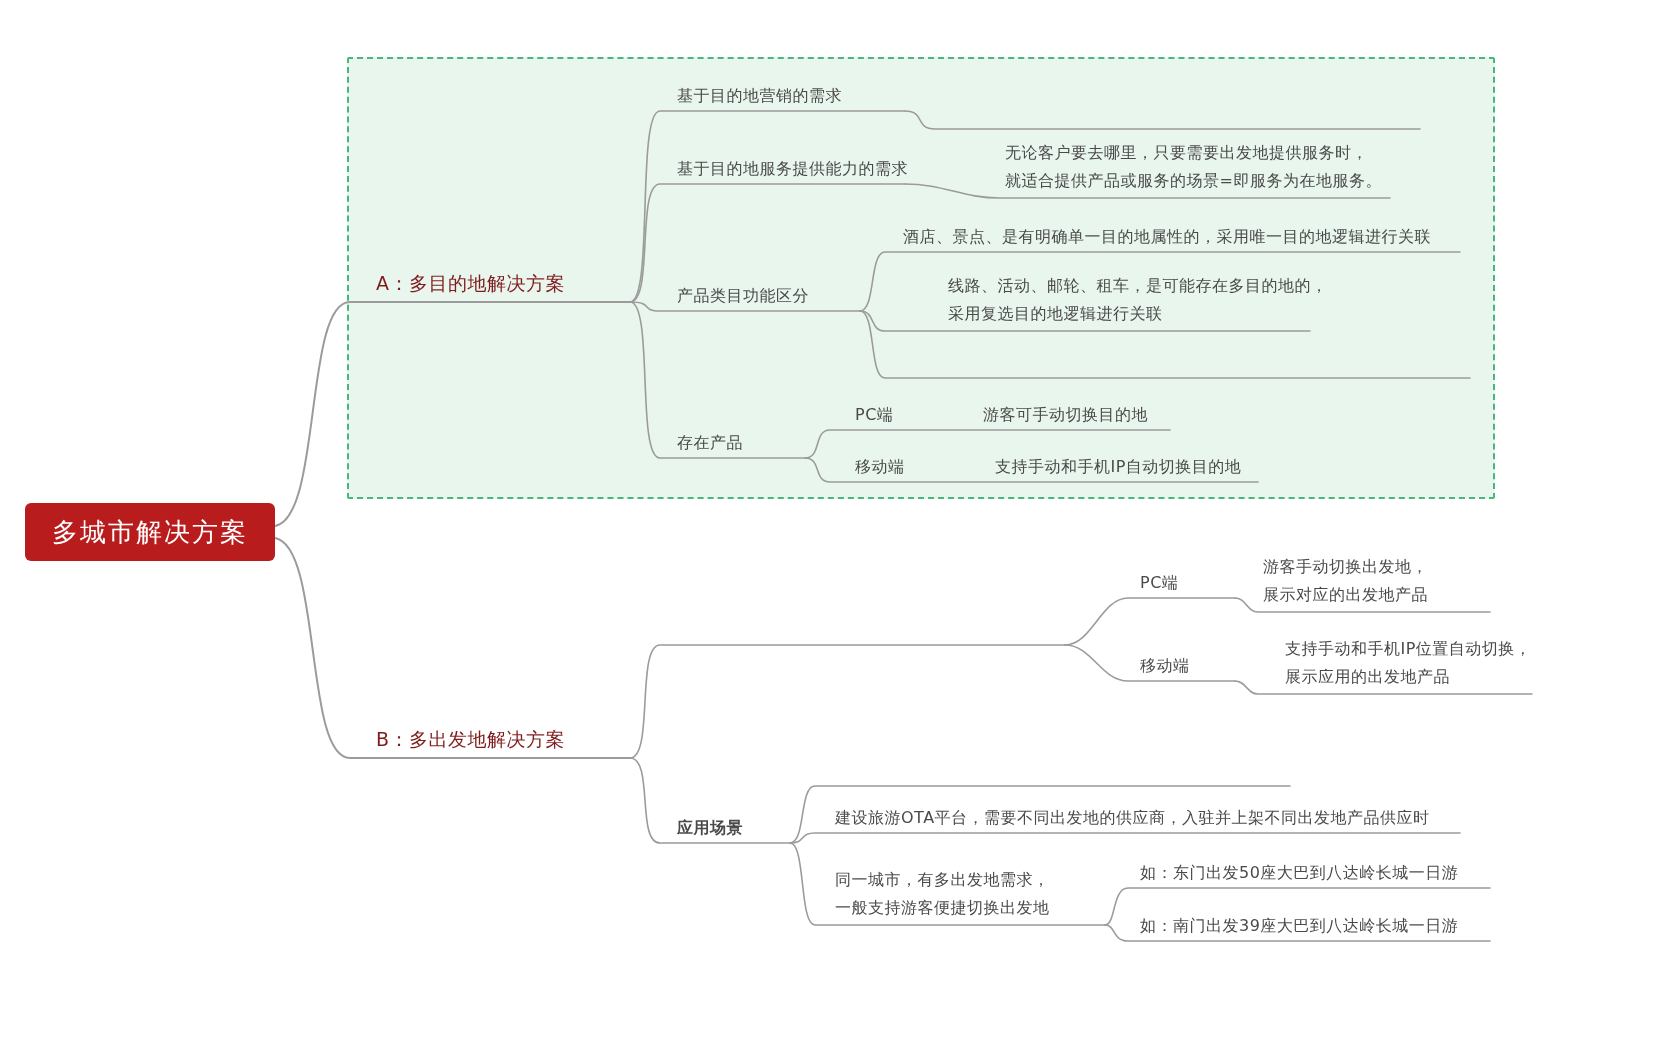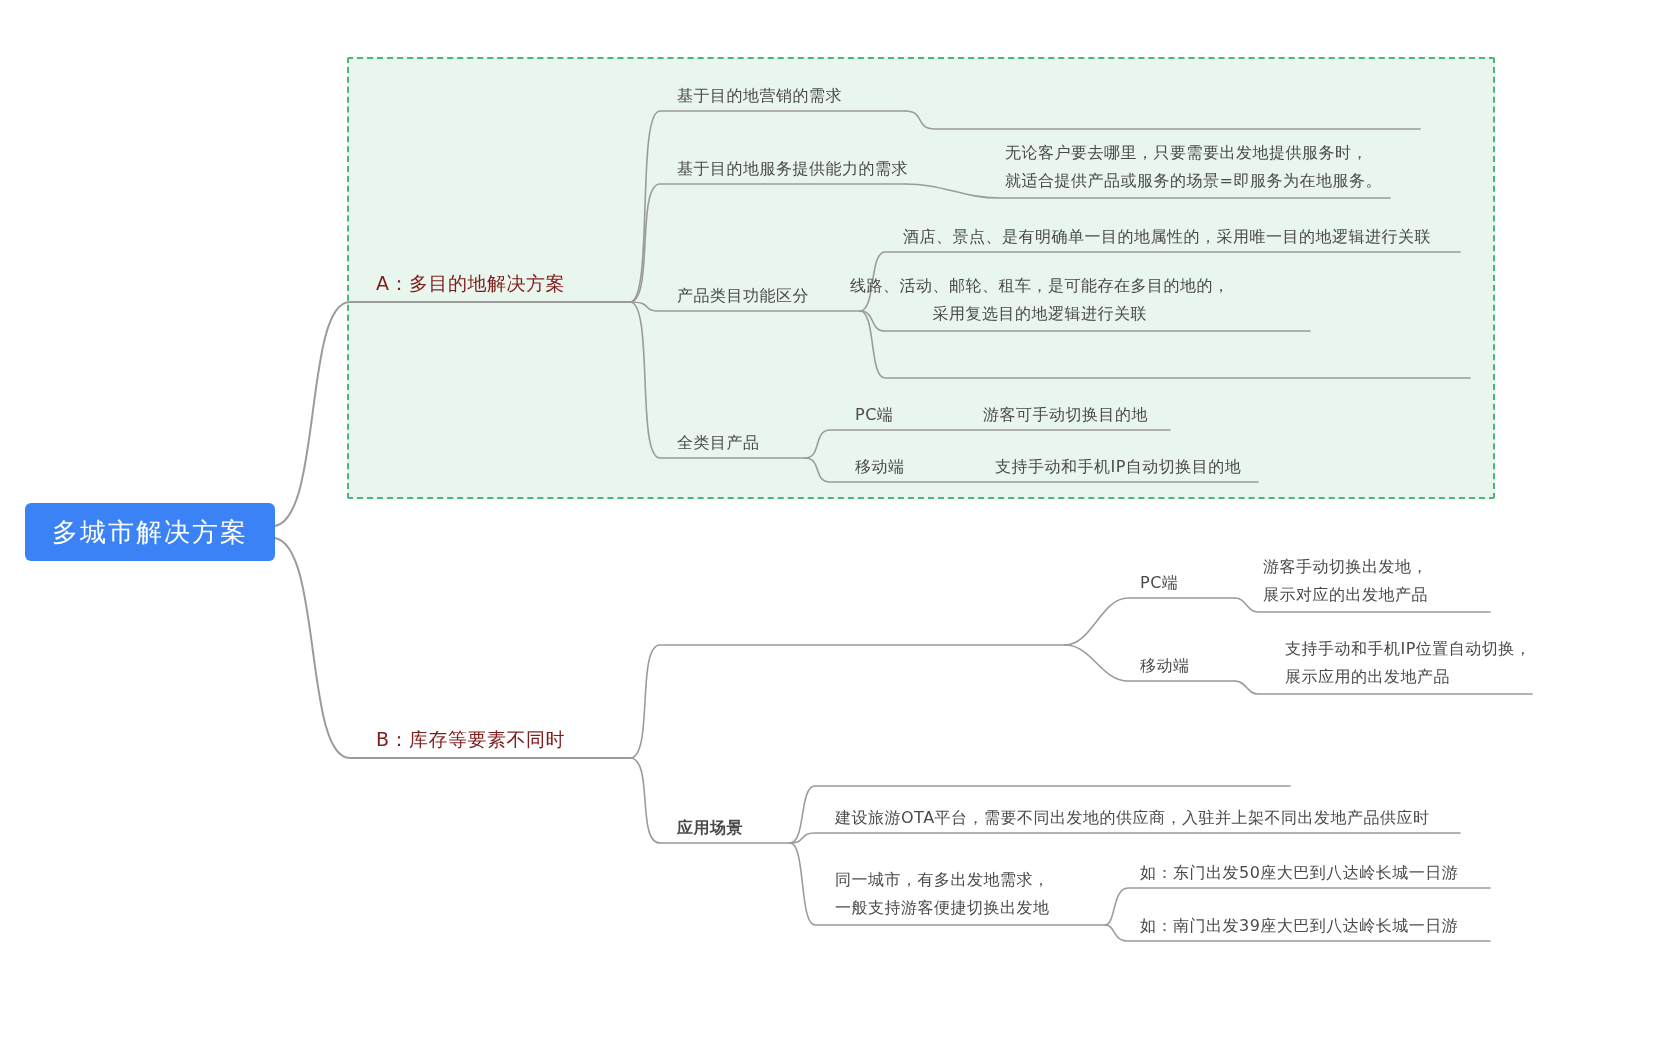--- a/index.html
+++ b/index.html
@@ -35,21 +35,21 @@
     font-size: 19px;
     color: #7f1d1d;
     line-height: 26px;
     letter-spacing: 0.5px;
     white-space: nowrap;
   }
   .root {
     position: absolute;
     left: 25px; top: 503px;
     width: 250px; height: 58px;
-    background: #3b82f6;
+    background: #b91c1c;
     color: #ffffff;
     font-size: 26px;
     letter-spacing: 2px;
     border-radius: 6px;
     display: flex;
     align-items: center;
     justify-content: center;
   }
 </style>
 </head>
@@ -86,34 +86,34 @@
       <path d="M790,843 C806,843 799,833 815,833 H1460"></path>
       <path d="M790,843 C806,843 799,925 815,925 H1105"></path>
       <path d="M1105,925 C1116,925 1112,888 1128,888 H1490"></path>
       <path d="M1105,925 C1116,925 1112,941 1128,941 H1490"></path>
     </g>
   </svg>
 
   <div class="root">多城市解决方案</div>
 
   <div class="branch-label" style="left:376px; top:270px;">A：多目的地解决方案</div>
-  <div class="branch-label" style="left:376px; top:726px;">B：库存等要素不同时</div>
+  <div class="branch-label" style="left:376px; top:726px;">B：多出发地解决方案</div>
 
   <div class="node" style="left:677px; top:84px;">基于目的地营销的需求</div>
 
   <div class="node" style="left:677px; top:157px;">基于目的地服务提供能力的需求</div>
   <div class="node two" style="left:1005px; top:139px;">无论客户要去哪里，只要需要出发地提供服务时，
 就适合提供产品或服务的场景=即服务为在地服务。</div>
 
   <div class="node" style="left:677px; top:284px;">产品类目功能区分</div>
   <div class="node" style="left:903px; top:225px;">酒店、景点、是有明确单一目的地属性的，采用唯一目的地逻辑进行关联</div>
-  <div class="node two" style="left:850px; top:272px;text-align:center;">线路、活动、邮轮、租车，是可能存在多目的地的，
+  <div class="node two" style="left:948px; top:272px;">线路、活动、邮轮、租车，是可能存在多目的地的，
 采用复选目的地逻辑进行关联</div>
 
-  <div class="node" style="left:677px; top:431px;">全类目产品</div>
+  <div class="node" style="left:677px; top:431px;">存在产品</div>
   <div class="node" style="left:855px; top:403px;">PC端</div>
   <div class="node" style="left:983px; top:403px;">游客可手动切换目的地</div>
   <div class="node" style="left:855px; top:455px;">移动端</div>
   <div class="node" style="left:995px; top:455px;">支持手动和手机IP自动切换目的地</div>
 
   <div class="node" style="left:1140px; top:571px;">PC端</div>
   <div class="node two" style="left:1263px; top:553px;">游客手动切换出发地，
 展示对应的出发地产品</div>
   <div class="node" style="left:1140px; top:654px;">移动端</div>
   <div class="node two" style="left:1285px; top:635px;">支持手动和手机IP位置自动切换，

